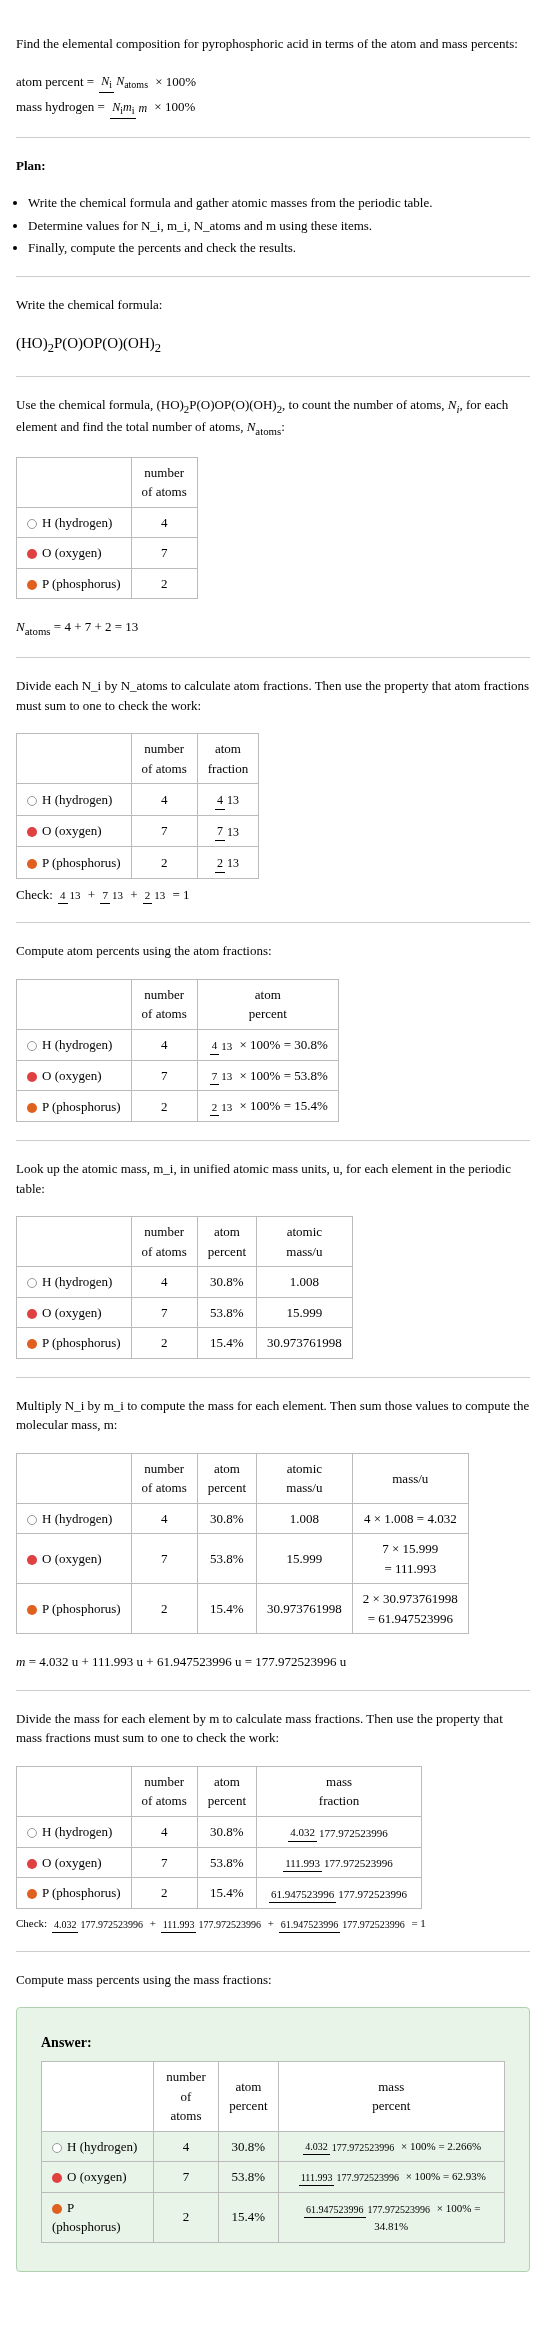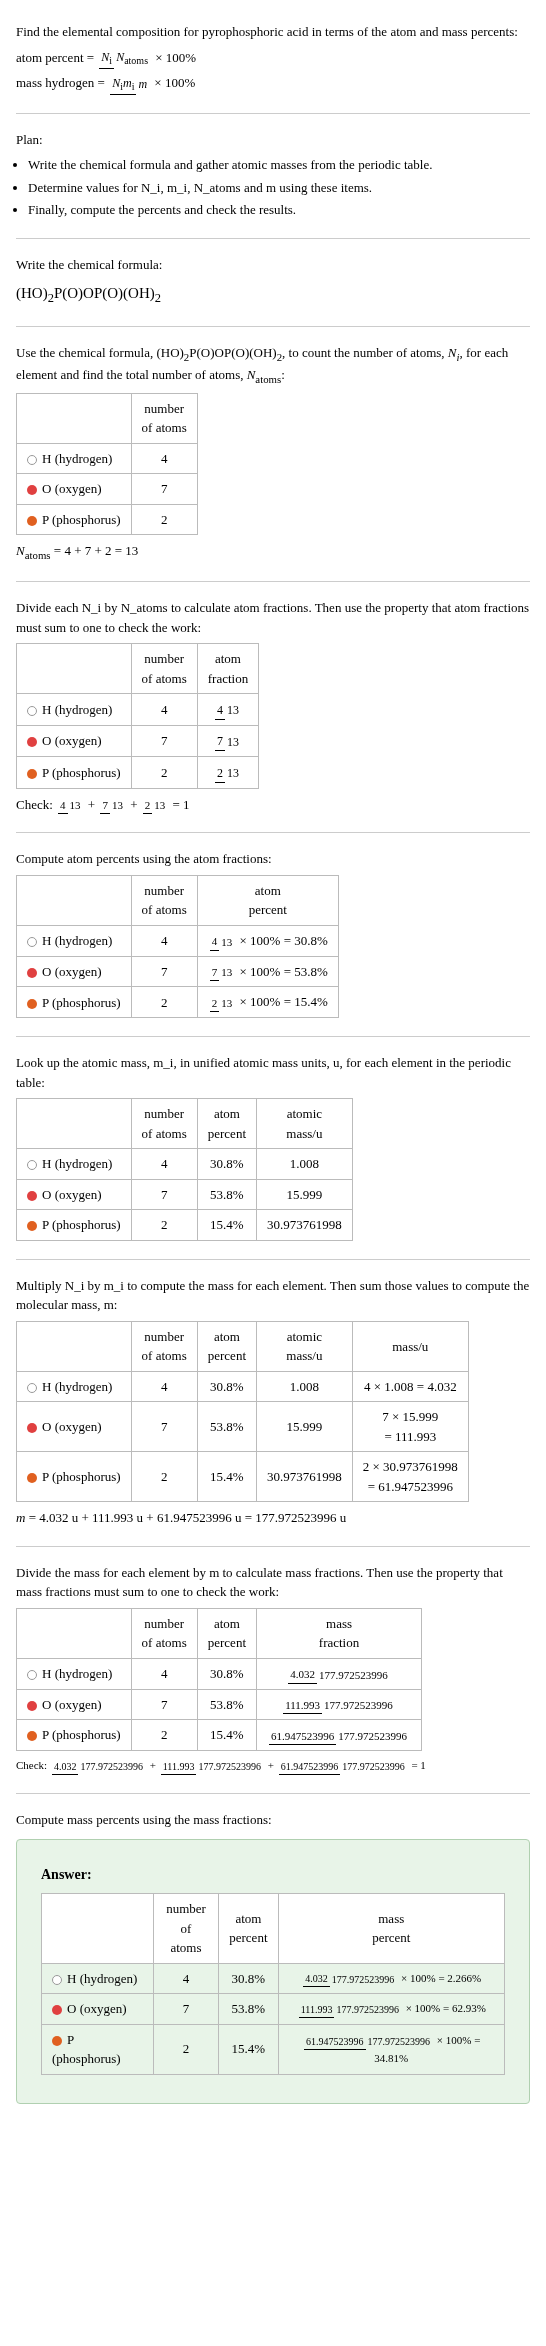--- a/index.html
+++ b/index.html
@@ -66,22 +66,22 @@
       border: 1px solid #b0d0b0;
       border-radius: 4px;
       padding: 24px;
       margin-top: 10px;
     }
     .answer-label {
       font-weight: bold;
       font-size: 14px;
       margin-bottom: 8px;
     }
-    .bold { font-weight: normal; }
-    p { margin: 6px 0; font-size: 13px; }
+    .bold { font-weight: bold; }
+    p { margin: 18px 0; font-size: 13px; }
   </style>
 </head>
 <body>
 
 <div class="section">
   <p>Find the elemental composition for pyrophosphoric acid in terms of the atom and mass percents:</p>
   <div class="math-line">
     <span>atom percent = </span>
     <span class="frac">
       <span class="num"><i>N</i><sub>i</sub></span>

